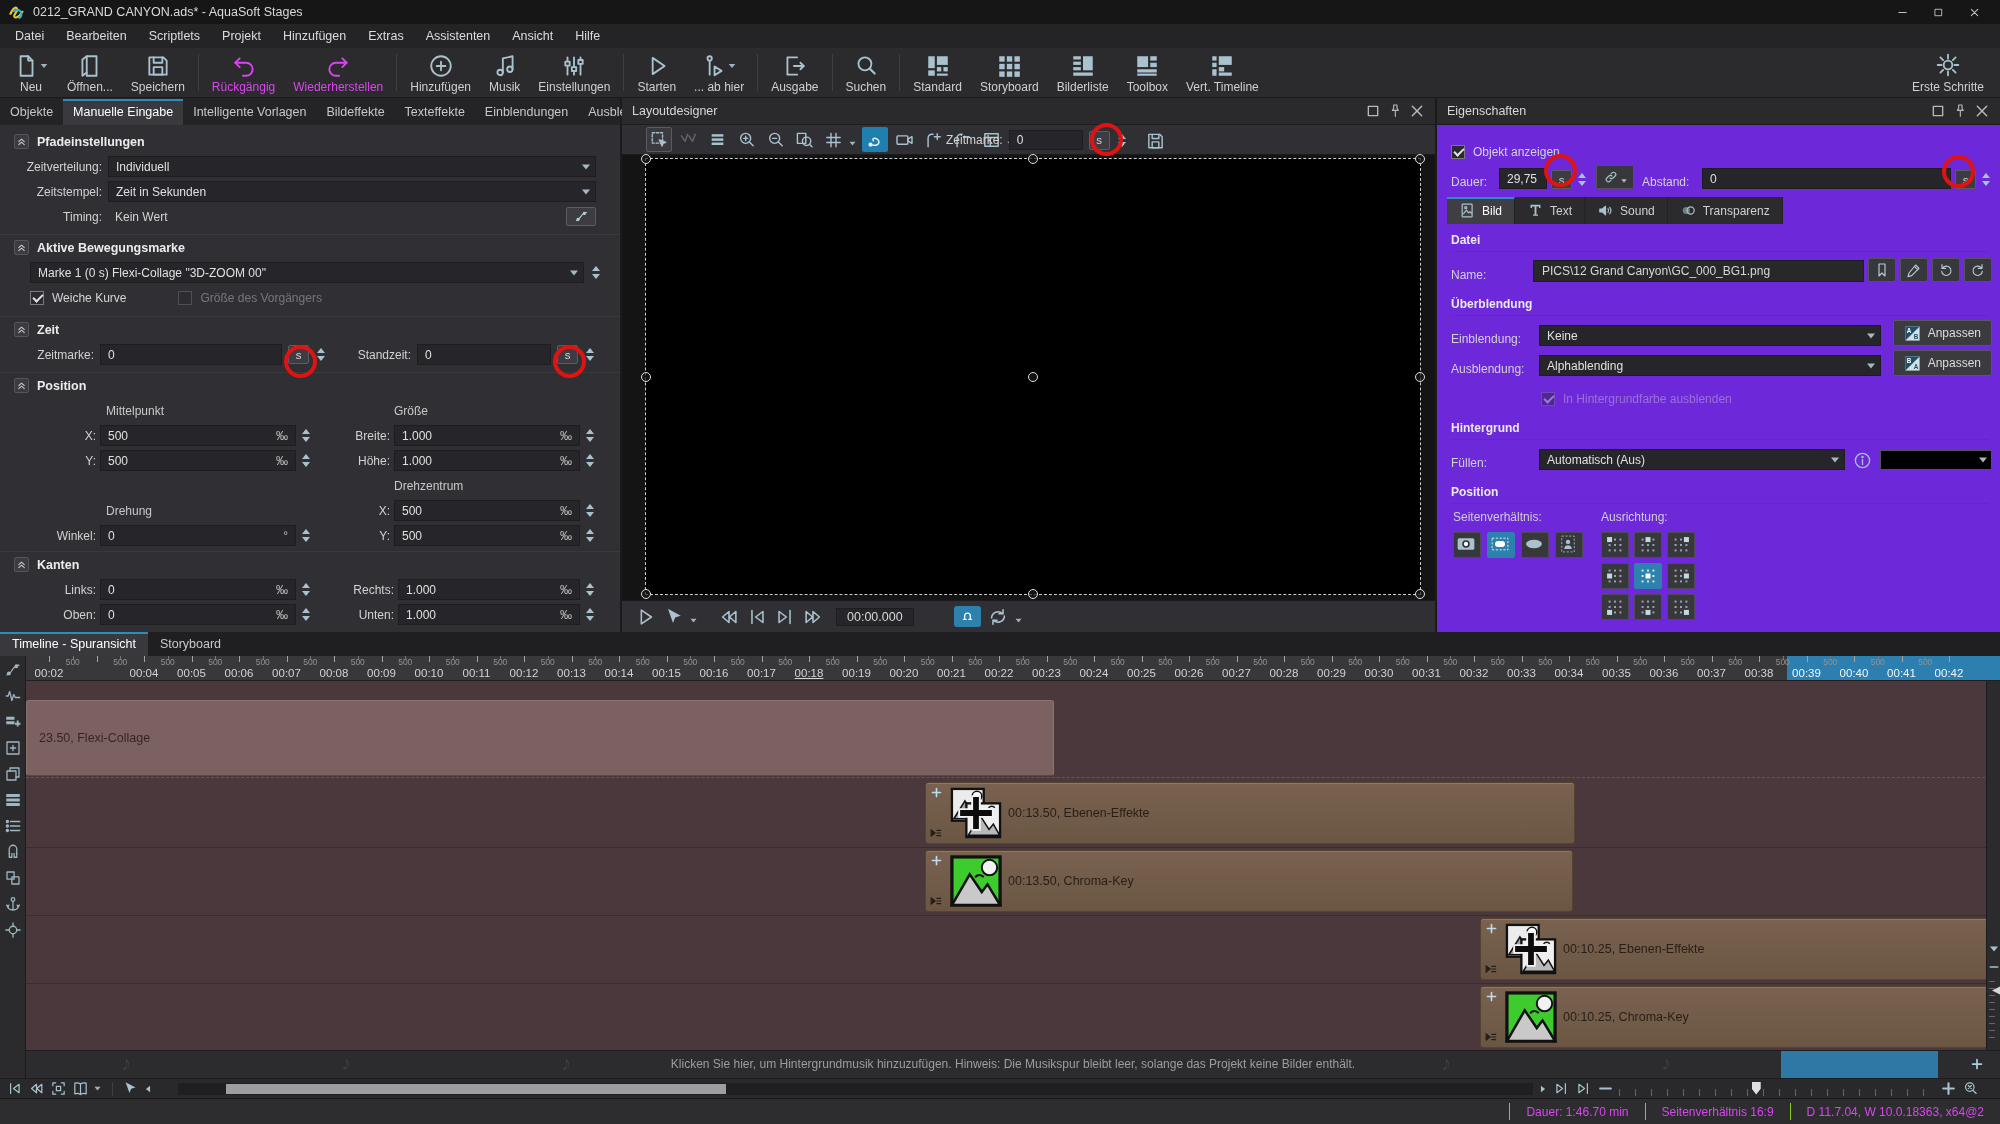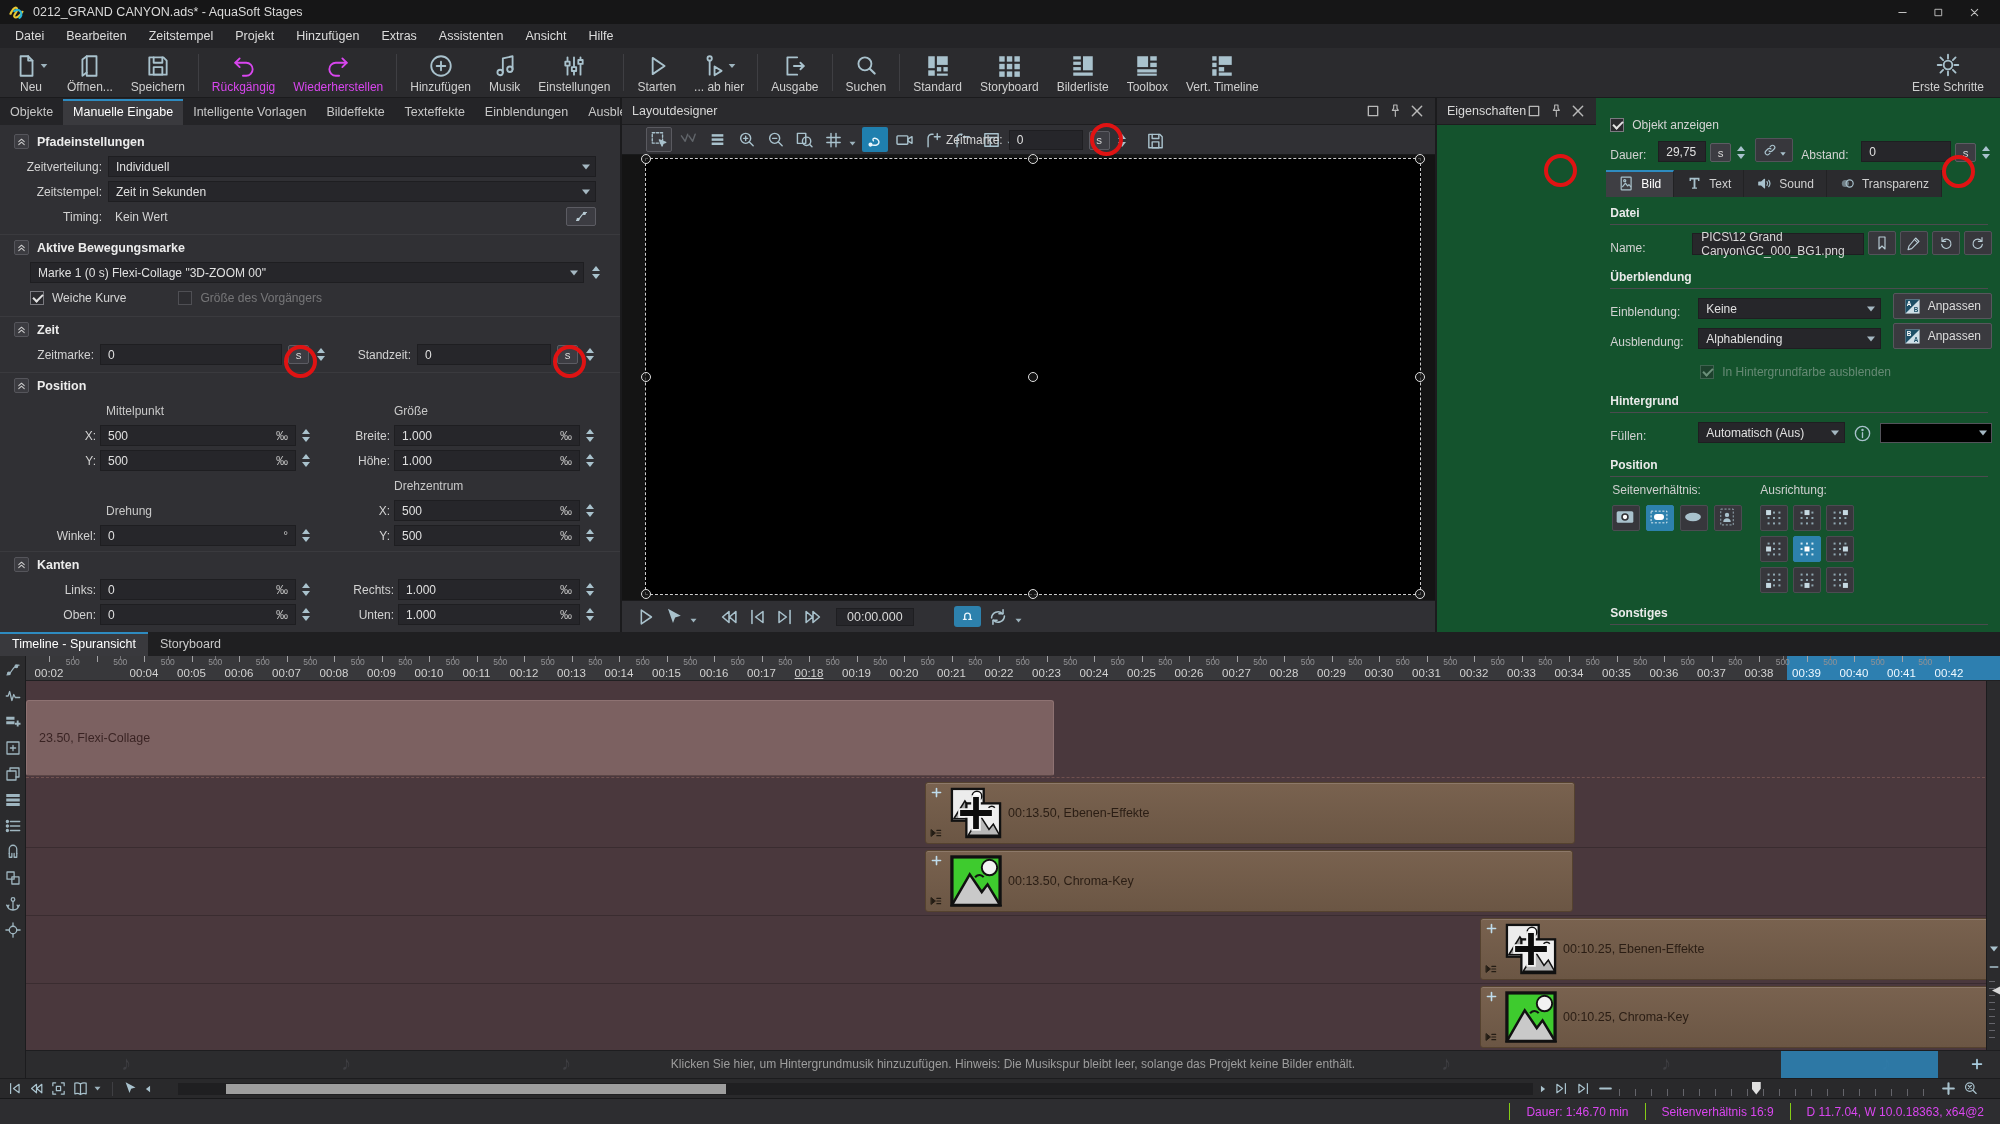--- a/index.html
+++ b/index.html
@@ -86,21 +86,21 @@
   #canvas-area{flex:1;position:relative;background:#141414}
   #canvas-rect{position:absolute;left:23px;top:3px;width:776px;height:437px;background:#000;border:1px dashed #cdcdcd}
   .hdl{position:absolute;width:10px;height:10px;border:1.6px solid #dedede;background:rgba(25,25,25,.7);border-radius:50%;transform:translate(-50%,-50%)}
   #transport{height:32px;background:#303034;border-top:1px solid #1b1b1d;display:flex;align-items:center;padding:0 12px;gap:6px;flex-shrink:0}
   .tpt{width:22px;height:22px;color:#a9c2cd}
   .time-box{background:#26262a;border:1px solid #1e1e21;padding:1px 10px;color:#d8d8d8;font-size:12.5px;margin-left:6px}
   .blue-btn{width:27px;height:21px;background:#2d81ad;border-radius:3px;display:flex;align-items:center;justify-content:center;color:#eaf6fc;margin-left:34px}
   .blue-btn svg{width:15px;height:15px}
 
   
-  #right-panel{flex:1;background:#14532d;display:flex;flex-direction:row;min-width:0}
+  #right-panel{flex:1;background:#6d28d9;display:flex;flex-direction:column;min-width:0}
   #props-body{flex:1;overflow:hidden}
   .prow{display:flex;align-items:flex-end;gap:4px;margin:8px 8px 8px 14px;height:22px}
   .plbl{flex-shrink:0;color:#d2d2d2}
   .sec-title{font-weight:bold;color:#eaeaea;padding:7px 0 4px;margin:2px 12px 2px 14px;border-bottom:1px solid #4b4b4f}
   .ptabs{display:flex;margin:8px 0 0 10px;align-items:flex-end}
   .ptab{display:flex;align-items:center;gap:6px;padding:5px 12px 5px;color:#d0d0d0;background:#2b2b2e;border-right:1px solid #222224}
   .ptab .ic{width:17px;height:17px}
   .ptab.active{background:#3e3e43;border-top:2px solid #2e8bc0;padding-top:3px;color:#fff}
   .icon-btn{width:28px;height:24px;background:#37373c;border:1px solid #53535a;border-radius:2px;display:flex;align-items:center;justify-content:center;color:#b9cdd6;flex-shrink:0}
   .icon-btn svg{width:16px;height:16px}
@@ -198,21 +198,21 @@
         <svg viewBox="0 0 24 24" stroke="currentColor" stroke-width="1.7" fill="none" stroke-linecap="round" stroke-linejoin="round">
           <path d="M5 5l14 14M19 5L5 19" stroke-width="2.2"></path>
         </svg>
       </span>
   </div>
 </div>
 
 <div id="menubar">
     <span class="menu-item">Datei</span>
     <span class="menu-item">Bearbeiten</span>
-    <span class="menu-item">Zeitstempel</span>
+    <span class="menu-item">Scriptlets</span>
     <span class="menu-item">Projekt</span>
     <span class="menu-item">Hinzufügen</span>
     <span class="menu-item">Extras</span>
     <span class="menu-item">Assistenten</span>
     <span class="menu-item">Ansicht</span>
     <span class="menu-item">Hilfe</span>
   </div>
 
 <div id="toolbar">
   <div id="toolbar-items">

